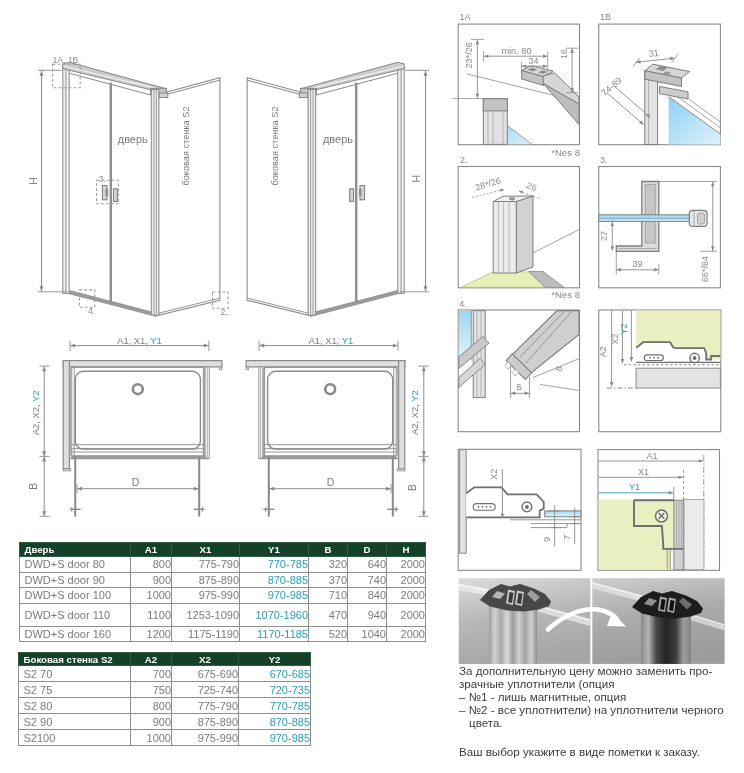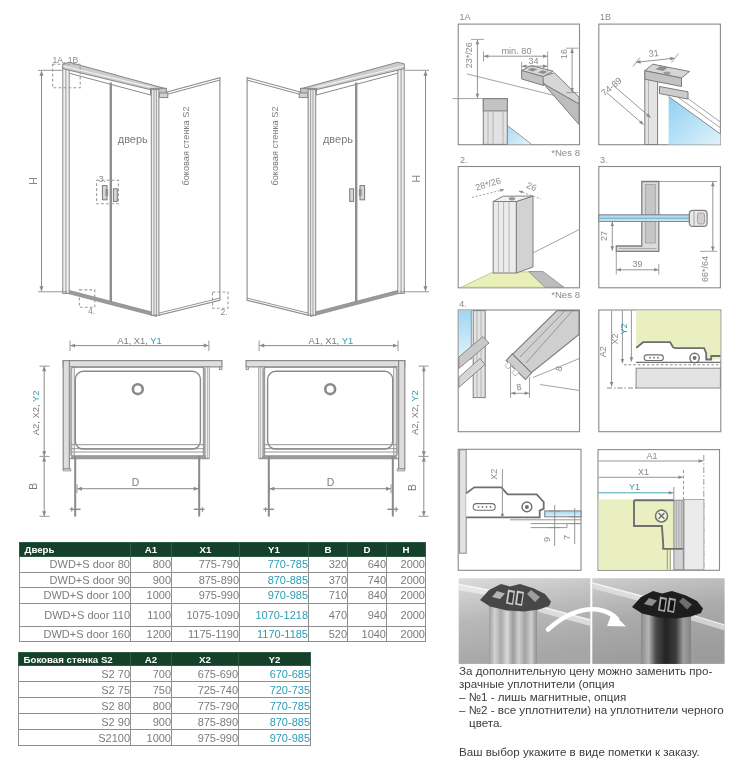--- a/index.html
+++ b/index.html
@@ -2,21 +2,21 @@
 <html><head>
 <meta charset="utf-8">
 <style>
   html,body{margin:0;padding:0;background:#ffffff;}
   #page{position:relative;width:744px;height:773px;background:#fff;overflow:hidden;
         font-family:"Liberation Sans",sans-serif;}
   .tbl{position:absolute;border-collapse:collapse;table-layout:fixed;}
   .tbl th{background:#15402a;border:1px solid #2e5c42;color:#fff;font-weight:bold;font-size:9.7px;text-align:center;padding:0;}
   .tbl th.nm{text-align:left;padding-left:4.5px;}
   .tbl td{border:1px solid #8f8f8f;color:#7b7b7b;font-size:11px;text-align:right;padding:0;background:#fff;}
-  .tbl td.nm{text-align:right;padding-left:4.5px;}
+  .tbl td.nm{text-align:left;padding-left:4.5px;}
   .tbl td.teal{color:#2d9cb4;}
   #note{position:absolute;left:459px;top:664px;width:285px;color:#3c3c3c;
         font-size:11.6px;line-height:13px;}
   #note p{margin:0;}
 </style>
 </head>
 <body>
 <div id="page">
 
 <svg width="744" height="773" viewBox="0 0 744 773" style="position:absolute;left:0;top:0" fill="none" stroke-linecap="butt">
@@ -562,22 +562,22 @@
           <td>1000</td>
           <td>975-990</td>
           <td class="teal">970-985</td>
           <td>710</td>
           <td>840</td>
           <td>2000</td>
         </tr>
 <tr style="height:23px">
           <td class="nm">DWD+S door 110</td>
           <td>1100</td>
-          <td>1075-1090</td>
-          <td class="teal">1070-1218</td>
+          <td>1253-1090</td>
+          <td class="teal">1070-1960</td>
           <td>470</td>
           <td>940</td>
           <td>2000</td>
         </tr>
 <tr style="height:15.6px">
           <td class="nm">DWD+S door 160</td>
           <td>1200</td>
           <td>1175-1190</td>
           <td class="teal">1170-1185</td>
           <td>520</td>

